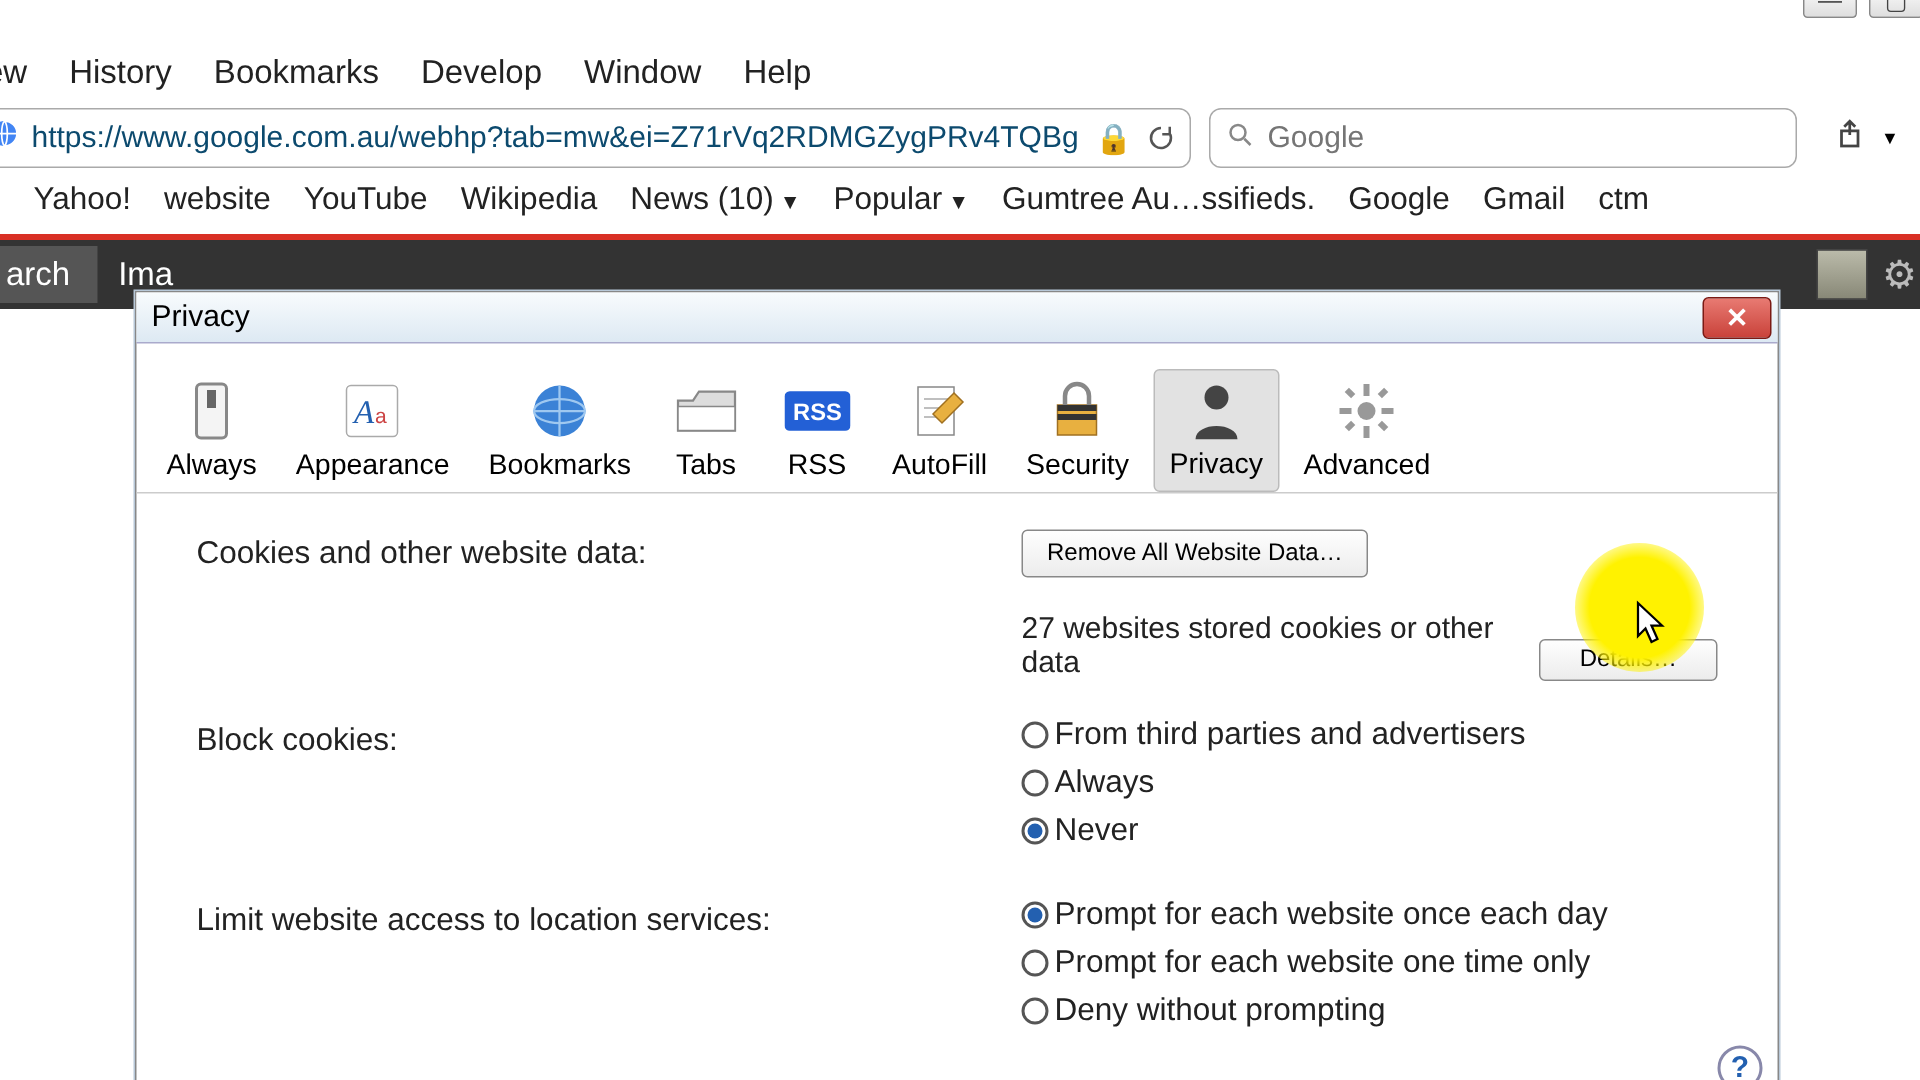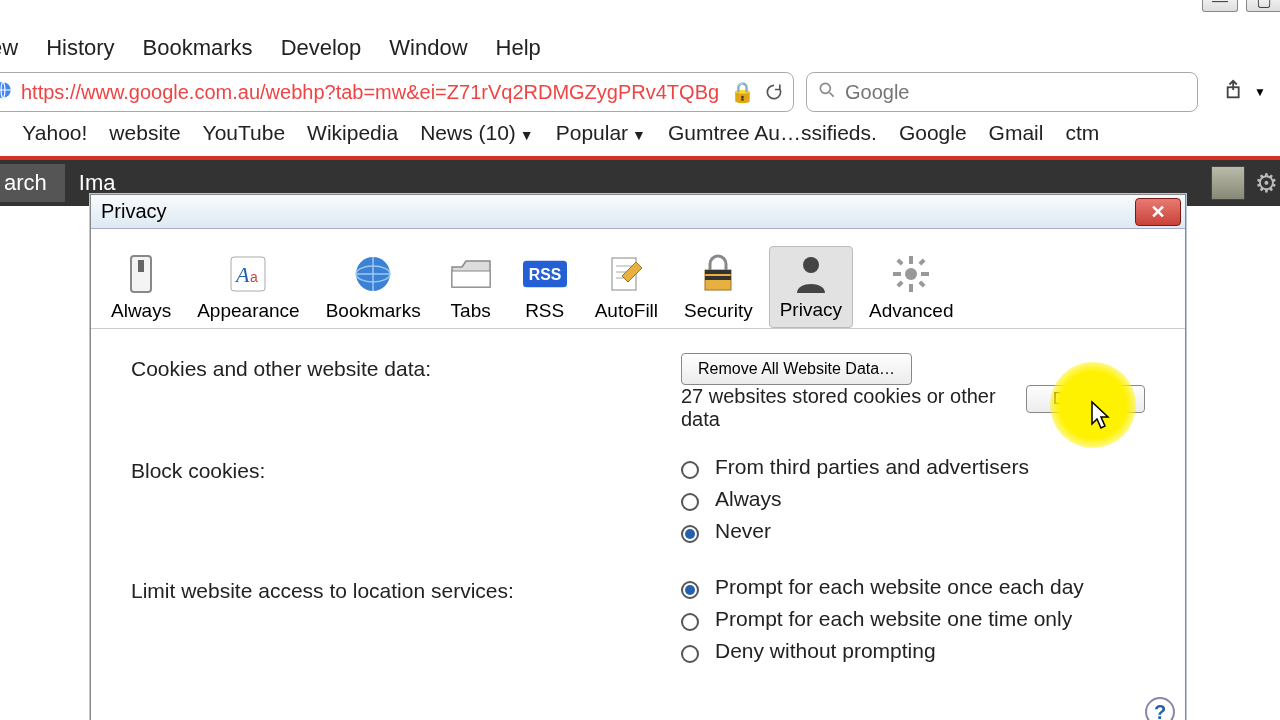--- a/index.html
+++ b/index.html
@@ -72,21 +72,21 @@
   padding: 0 8px;
   gap: 8px;
   font-size: 20px;
   color: #333;
 }
 .url-bar input {
   flex: 1;
   border: none;
   outline: none;
   font-size: 20px;
-  color: #ef4444;
+  color: #0c4a6e;
   background: transparent;
 }
 .reload-btn {
   width: 22px;
   height: 22px;
   display: flex;
   align-items: center;
   justify-content: center;
   color: #555;
 }
@@ -268,29 +268,29 @@
   border-radius: 4px;
   padding: 6px 16px;
   font-size: 16px;
   font-family: inherit;
 }
 .details-btn {
   padding: 4px 26px;
 }
 .info-line {
   display: flex;
-  align-items: flex-start;
+  align-items: flex-end;
   gap: 12px;
-  margin-top: 0;
+  margin-top: 23px;
   font-size: 20px;
 }
 .radio-line {
   display: flex;
-  align-items: flex-end;
-  gap: 16px;
+  align-items: center;
+  gap: 4px;
   margin-bottom: 8px;
 }
 .radio {
   width: 18px;
   height: 18px;
   border-radius: 50%;
   border: 2px solid #555;
   background: #fff;
   display: flex;
   align-items: center;

